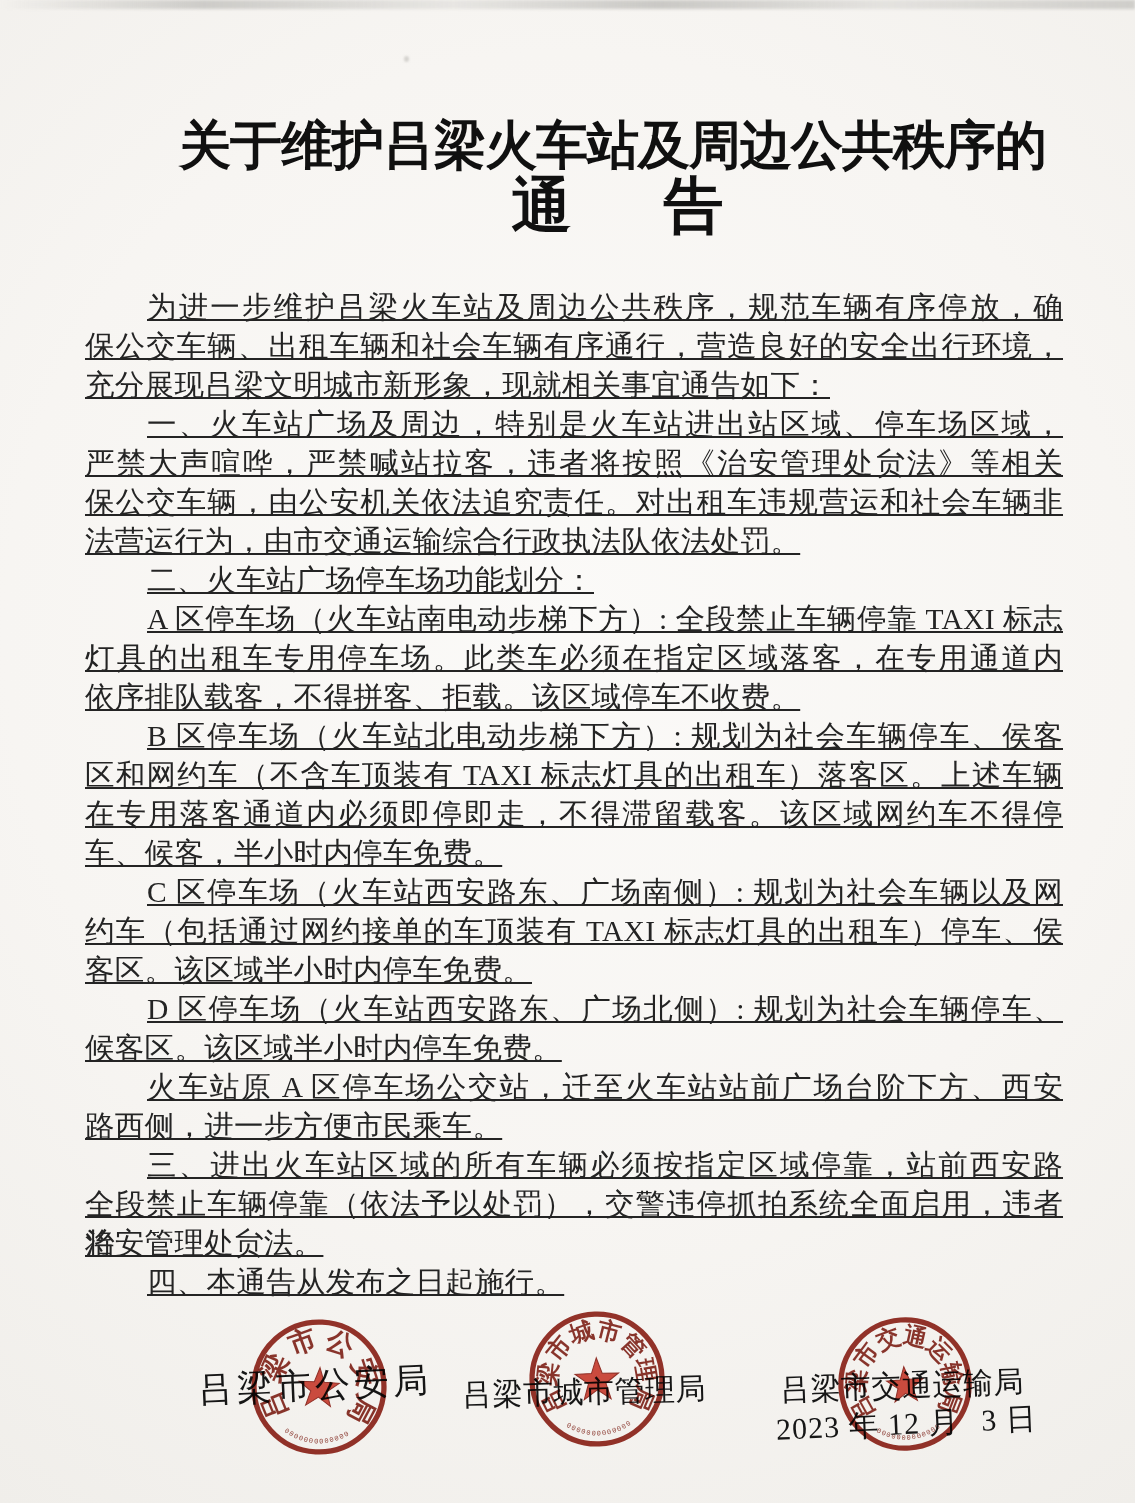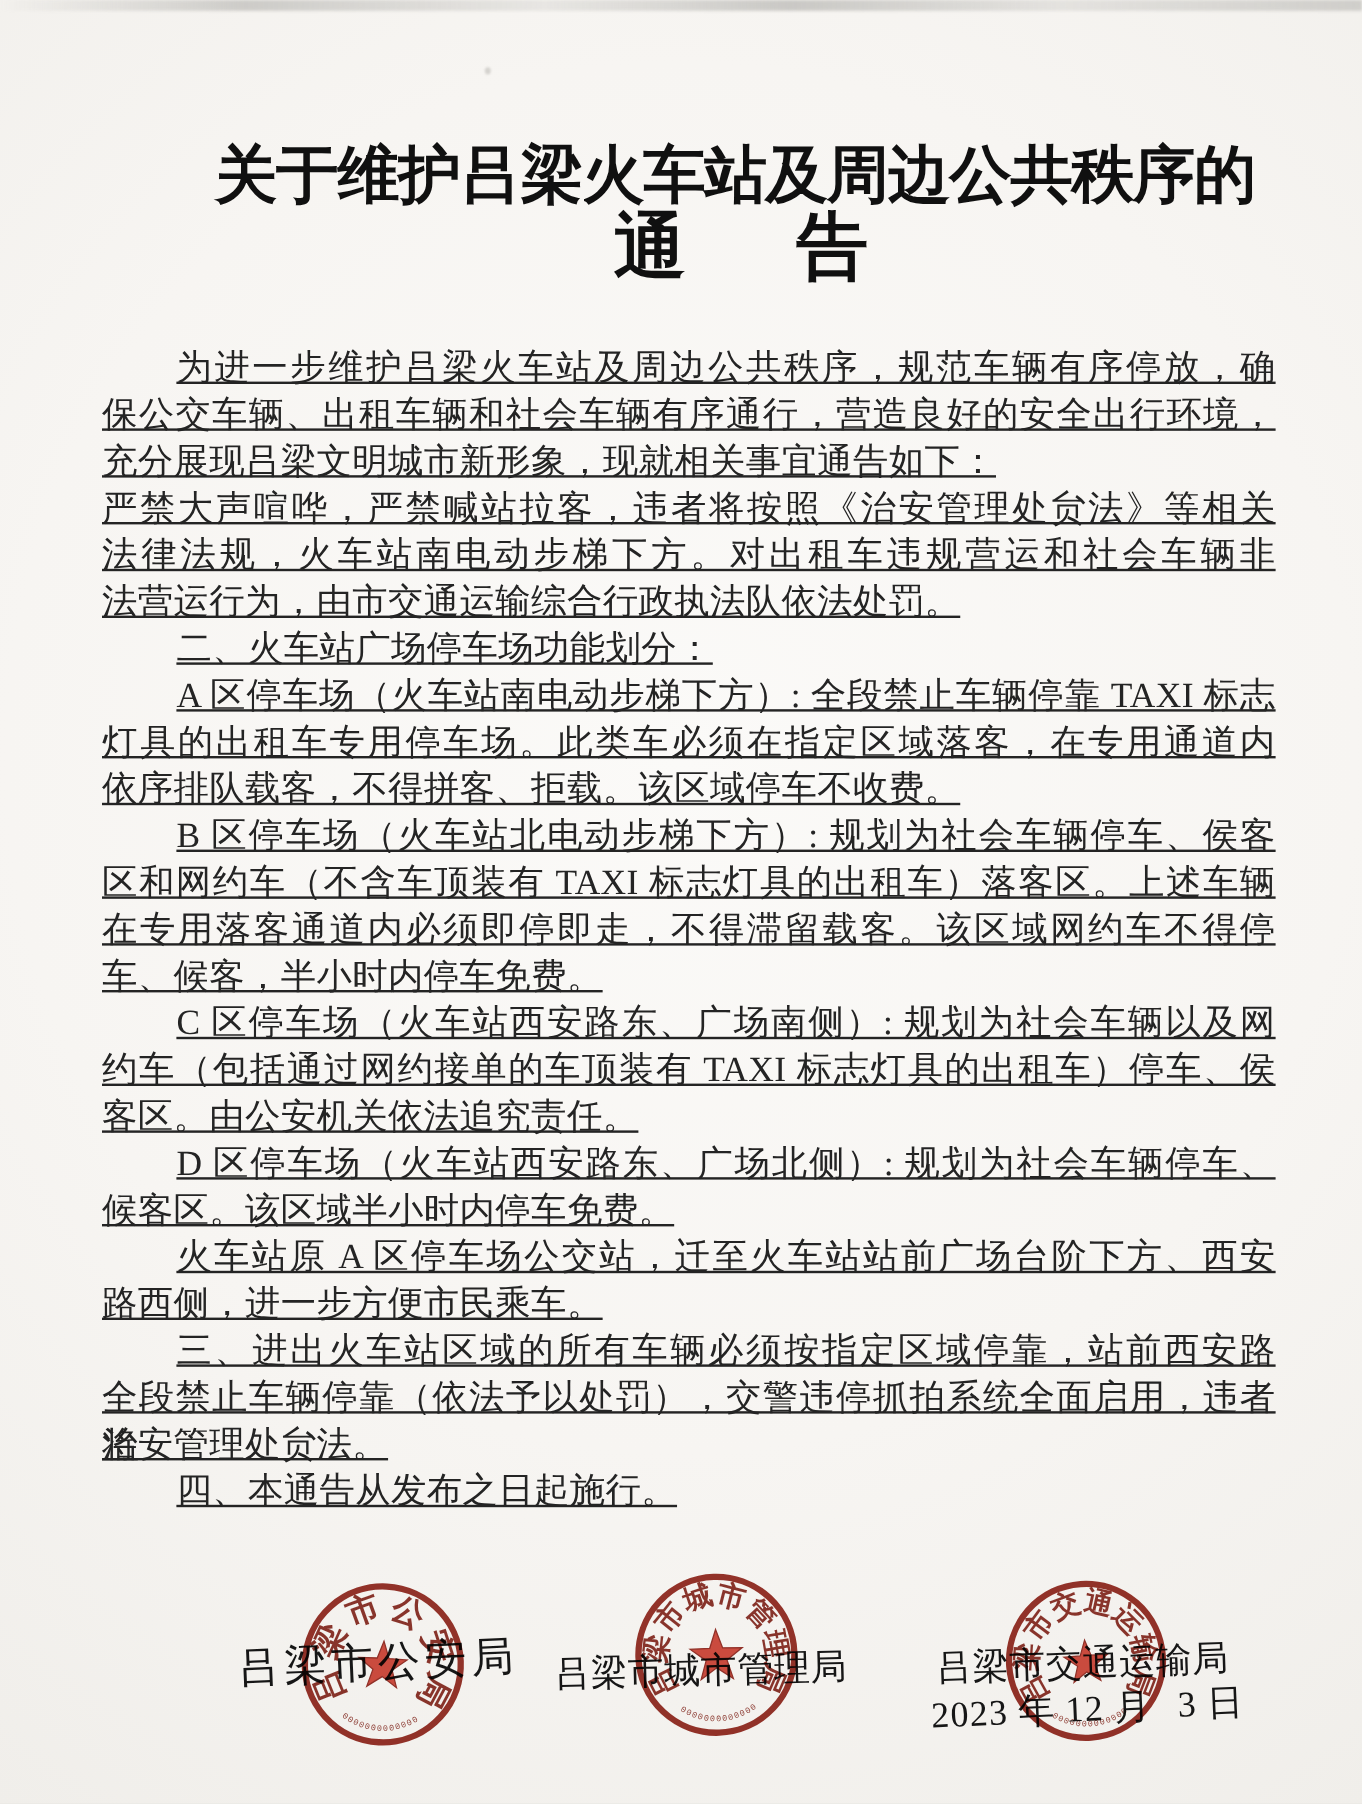--- a/index.html
+++ b/index.html
@@ -68,34 +68,35 @@
 
   <div class="title2">
     <span>通</span>
     <span>告</span>
   </div>
 
   <div class="body-text" id="bodyLines">
       <div class="bline ind">为进一步维护吕梁火车站及周边公共秩序，规范车辆有序停放，确</div>
       <div class="bline">保公交车辆、出租车辆和社会车辆有序通行，营造良好的安全出行环境，</div>
       <div class="bline short">充分展现吕梁文明城市新形象，现就相关事宜通告如下：</div>
+      <div class="bline ind">一、火车站广场及周边，特别是火车站进出站区域、停车场区域，</div>
       <div class="bline">严禁大声喧哗，严禁喊站拉客，违者将按照《治安管理处贠法》等相关</div>
-      <div class="bline">法律法规，火车站南电动步梯下方。对出租车违规营运和社会车辆非</div>
+      <div class="bline">保公交车辆，由公安机关依法追究责任。对出租车违规营运和社会车辆非</div>
       <div class="bline short">法营运行为，由市交通运输综合行政执法队依法处罚。</div>
       <div class="bline ind short">二、火车站广场停车场功能划分：</div>
       <div class="bline ind">A 区停车场（火车站南电动步梯下方）: 全段禁止车辆停靠 TAXI 标志</div>
       <div class="bline">灯具的出租车专用停车场。此类车必须在指定区域落客，在专用通道内</div>
       <div class="bline short">依序排队载客，不得拼客、拒载。该区域停车不收费。</div>
       <div class="bline ind">B 区停车场（火车站北电动步梯下方）: 规划为社会车辆停车、侯客</div>
       <div class="bline">区和网约车（不含车顶装有 TAXI 标志灯具的出租车）落客区。上述车辆</div>
       <div class="bline">在专用落客通道内必须即停即走，不得滞留载客。该区域网约车不得停</div>
       <div class="bline short">车、候客，半小时内停车免费。</div>
       <div class="bline ind">C 区停车场（火车站西安路东、广场南侧）: 规划为社会车辆以及网</div>
       <div class="bline">约车（包括通过网约接单的车顶装有 TAXI 标志灯具的出租车）停车、侯</div>
-      <div class="bline short">客区。由公安机关依法追究责任。</div>
+      <div class="bline short">客区。该区域半小时内停车免费。</div>
       <div class="bline ind">D 区停车场（火车站西安路东、广场北侧）: 规划为社会车辆停车、</div>
       <div class="bline short">候客区。该区域半小时内停车免费。</div>
       <div class="bline ind">火车站原 A 区停车场公交站，迁至火车站站前广场台阶下方、西安</div>
       <div class="bline short">路西侧，进一步方便市民乘车。</div>
       <div class="bline ind">三、进出火车站区域的所有车辆必须按指定区域停靠，站前西安路</div>
       <div class="bline">全段禁止车辆停靠（依法予以处罚），交警违停抓拍系统全面启用，违者将</div>
       <div class="bline short">治安管理处贠法。</div>
       <div class="bline ind short">四、本通告从发布之日起施行。</div>
     </div>
 

